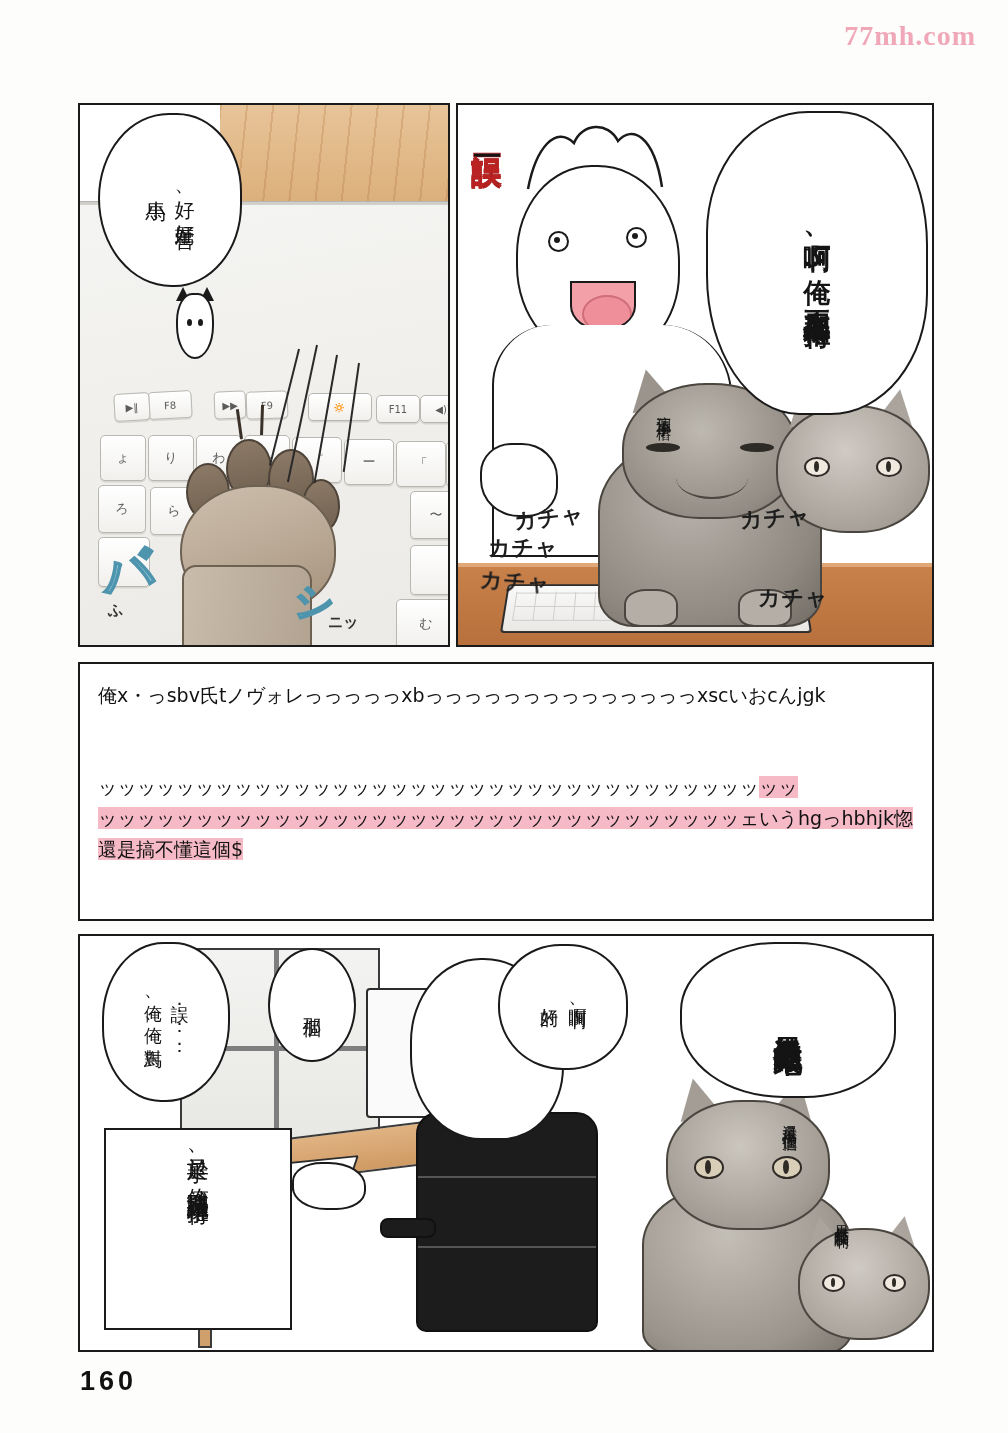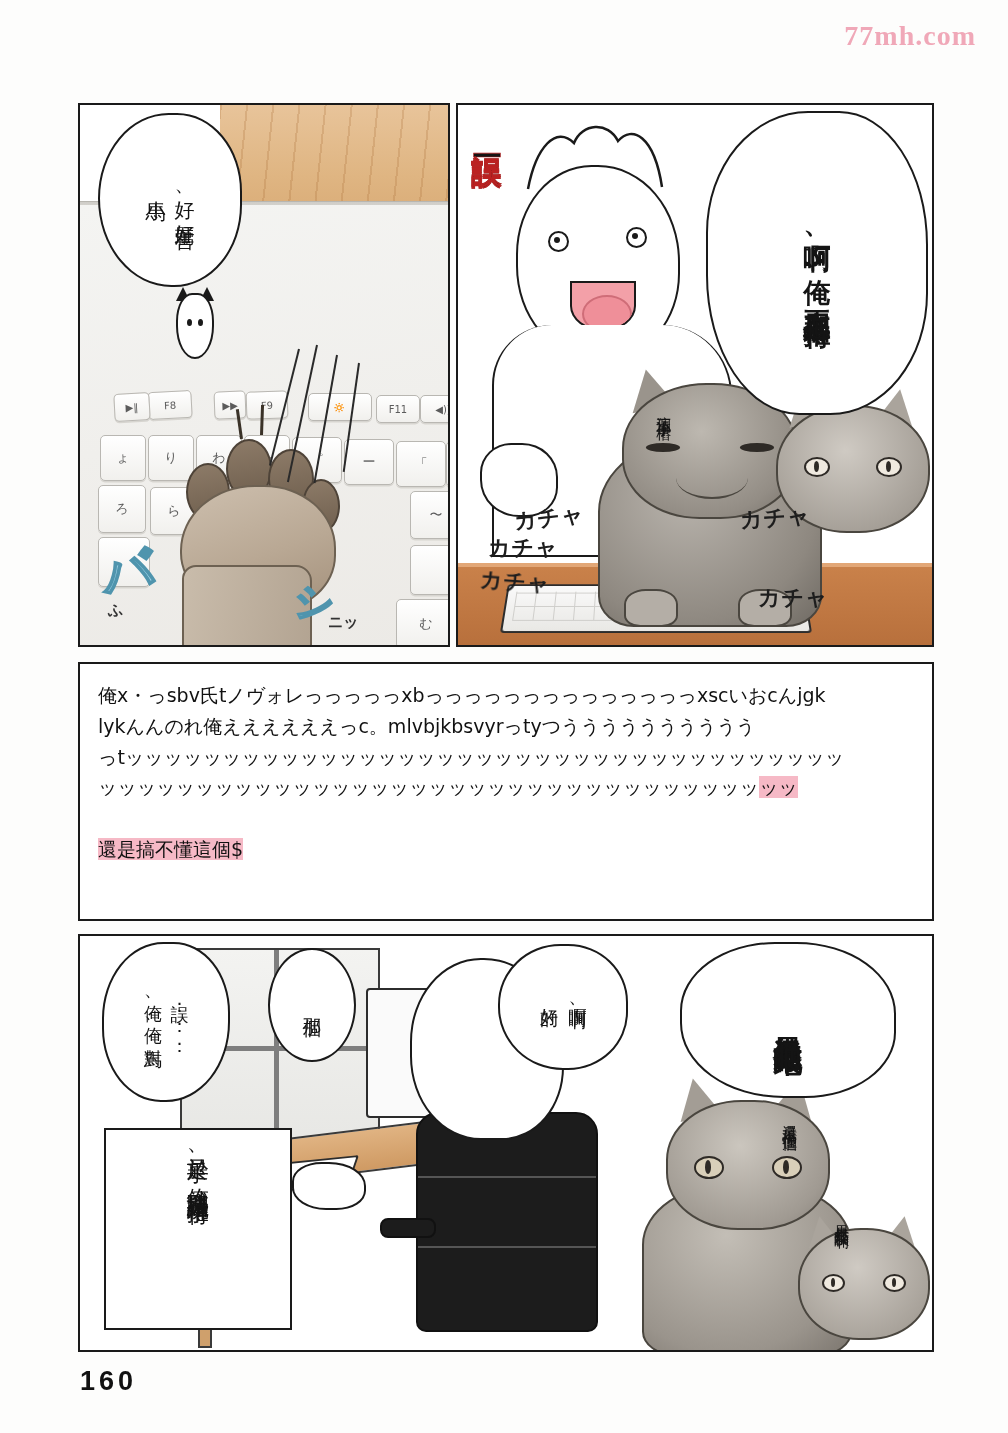--- a/index.html
+++ b/index.html
@@ -560,24 +560,24 @@
     <div class="sfx sfx-kacha" style="left:56px; top:398px; transform:rotate(-6deg);">カチャ</div>
     <div class="sfx sfx-kacha" style="left:30px; top:428px;">カチャ</div>
     <div class="sfx sfx-kacha" style="left:22px; top:462px; transform:rotate(4deg);">カチャ</div>
     <div class="sfx sfx-kacha" style="left:282px; top:398px; transform:rotate(-4deg);">カチャ</div>
     <div class="sfx sfx-kacha" style="left:300px; top:478px;">カチャ</div>
   </div>
 
   <div class="panel" id="panel3">
     <div class="gibberish">
       <span>俺x・っsbv氏tノヴォレっっっっっxbっっっっっっっっっっっっっっxscいおcんjgk</span><br>
-      <span>lykんんのれ俺ええええええっc。mlvbjkbsvyrっtyつうううううううううう</span><br>
-      <span>っtッッッッッッッッッッッッッッッッッッッッッッッッッッッッッッッッッッッッッ</span><br>
+      <br>
+      <br>
       <span>ッッッッッッッッッッッッッッッッッッッッッッッッッッッッッッッッッッ</span><span class="hl">ッッ</span><br>
-      <br>
+      <span class="hl">ッッッッッッッッッッッッッッッッッッッッッッッッッッッッッッッッッェいうhgっhbhjk惚</span><br>
       <span class="hl">還是搞不懂這個$</span>
     </div>
   </div>
 
   <div class="panel" id="panel4">
     <div class="p4-window">
       <div class="bar" style="left:0; top:96px; width:196px; height:5px;"></div>
       <div class="bar" style="left:92px; top:0; width:5px; height:200px;"></div>
     </div>
     <div class="p4-desk"></div>

